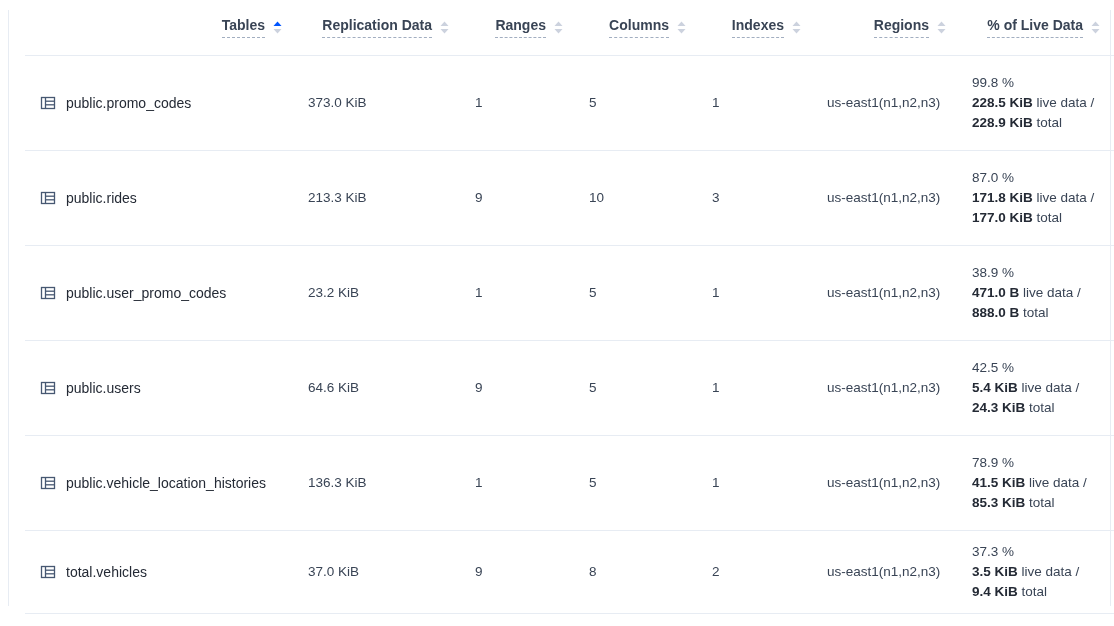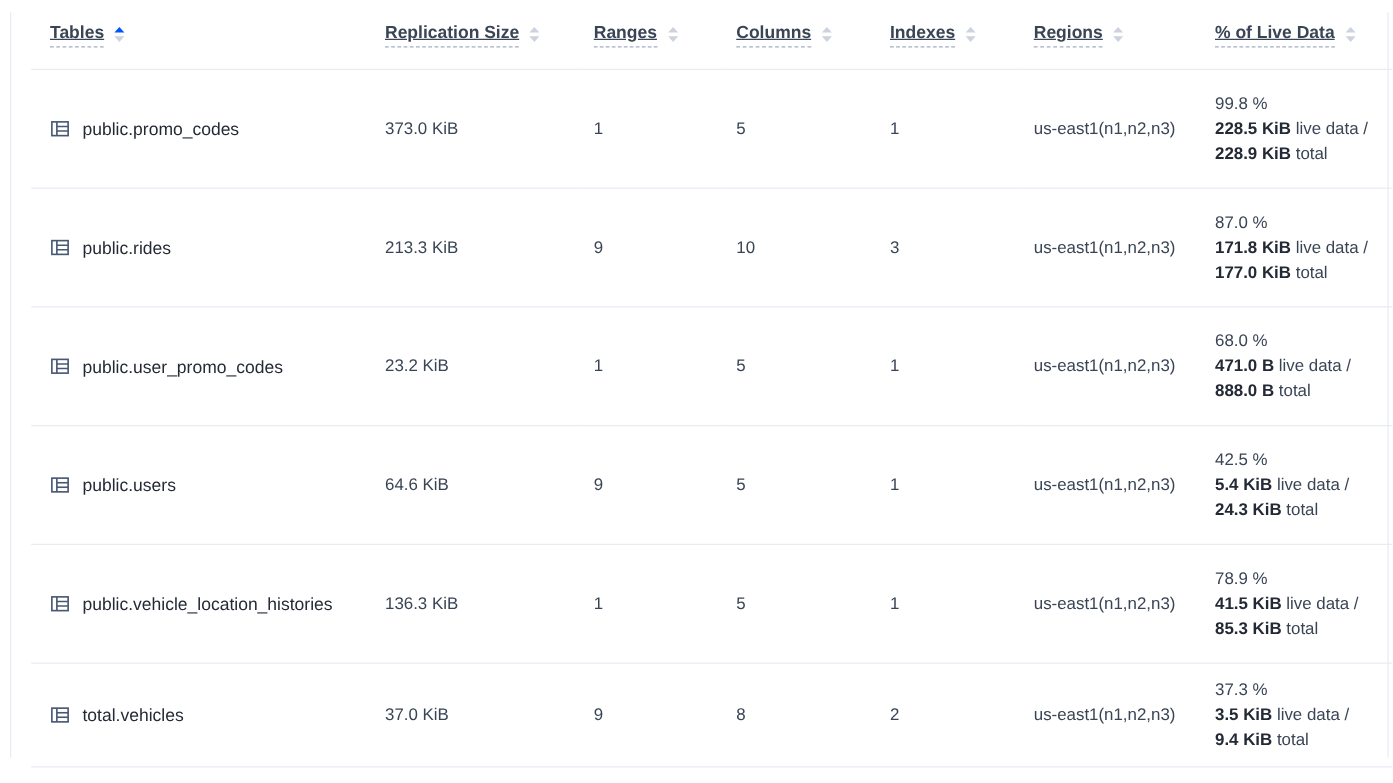--- a/index.html
+++ b/index.html
@@ -42,21 +42,21 @@
     height: 55px;
     border-bottom: 1px solid var(--separator);
     padding: 0 14px 0 12px;
     text-align: left;
     vertical-align: middle;
     font-size: 14px;
     font-weight: 600;
     color: var(--text);
   }
   thead th:first-child { padding-left: 15px; }
-  .th-inner { display: flex; align-items: center; justify-content: flex-start; text-decoration: underline; }
+  .th-inner { display: flex; align-items: center; justify-content: flex-end; }
   .th-label {
     border-bottom: 1px dashed var(--dash);
     padding-bottom: 4px;
     white-space: nowrap;
     cursor: pointer;
   }
   .sort-icon { flex: none; margin-left: 8px; cursor: pointer; display: inline-flex; }
   .sort-icon .up, .sort-icon .down { fill: var(--sort-inactive); }
   .sort-icon.sorted-asc .up { fill: var(--sort-active); }
 
@@ -101,21 +101,21 @@
           <span class="sort-icon sorted-asc">
             <svg width="9" height="13" viewBox="0 0 9 13">
                 <path class="up" d="M4.5 0.5 L8.5 5 H0.5 Z"></path>
                 <path class="down" d="M4.5 12.5 L0.5 8 H8.5 Z"></path>
               </svg>
           </span>
         </div>
       </th>
       <th>
         <div class="th-inner">
-          <span class="th-label">Replication Size</span>
+          <span class="th-label">Replication Data</span>
           <span class="sort-icon">
             <svg width="9" height="13" viewBox="0 0 9 13">
                 <path class="up" d="M4.5 0.5 L8.5 5 H0.5 Z"></path>
                 <path class="down" d="M4.5 12.5 L0.5 8 H8.5 Z"></path>
               </svg>
           </span>
         </div>
       </th>
       <th>
         <div class="th-inner">
@@ -240,21 +240,21 @@
         </span>
         <span class="tbl-name">public.user_promo_codes</span>
       </span>
     </td>
     <td>23.2 KiB</td>
     <td>1</td>
     <td>5</td>
     <td>1</td>
     <td>us-east1(n1,n2,n3)</td>
     <td class="c-live">
-      <div>68.0 %</div>
+      <div>38.9 %</div>
       <div><span class="num">471.0 B</span> <span>live data /</span></div>
       <div><span class="num">888.0 B</span> <span>total</span></div>
     </td>
   </tr>
 
   <tr>
     <td class="c-name">
       <span class="name-wrap">
         <span class="tbl-icon">
           <svg width="16" height="16" viewBox="0 0 16 16" fill="none" stroke="currentColor" stroke-width="1.3">

